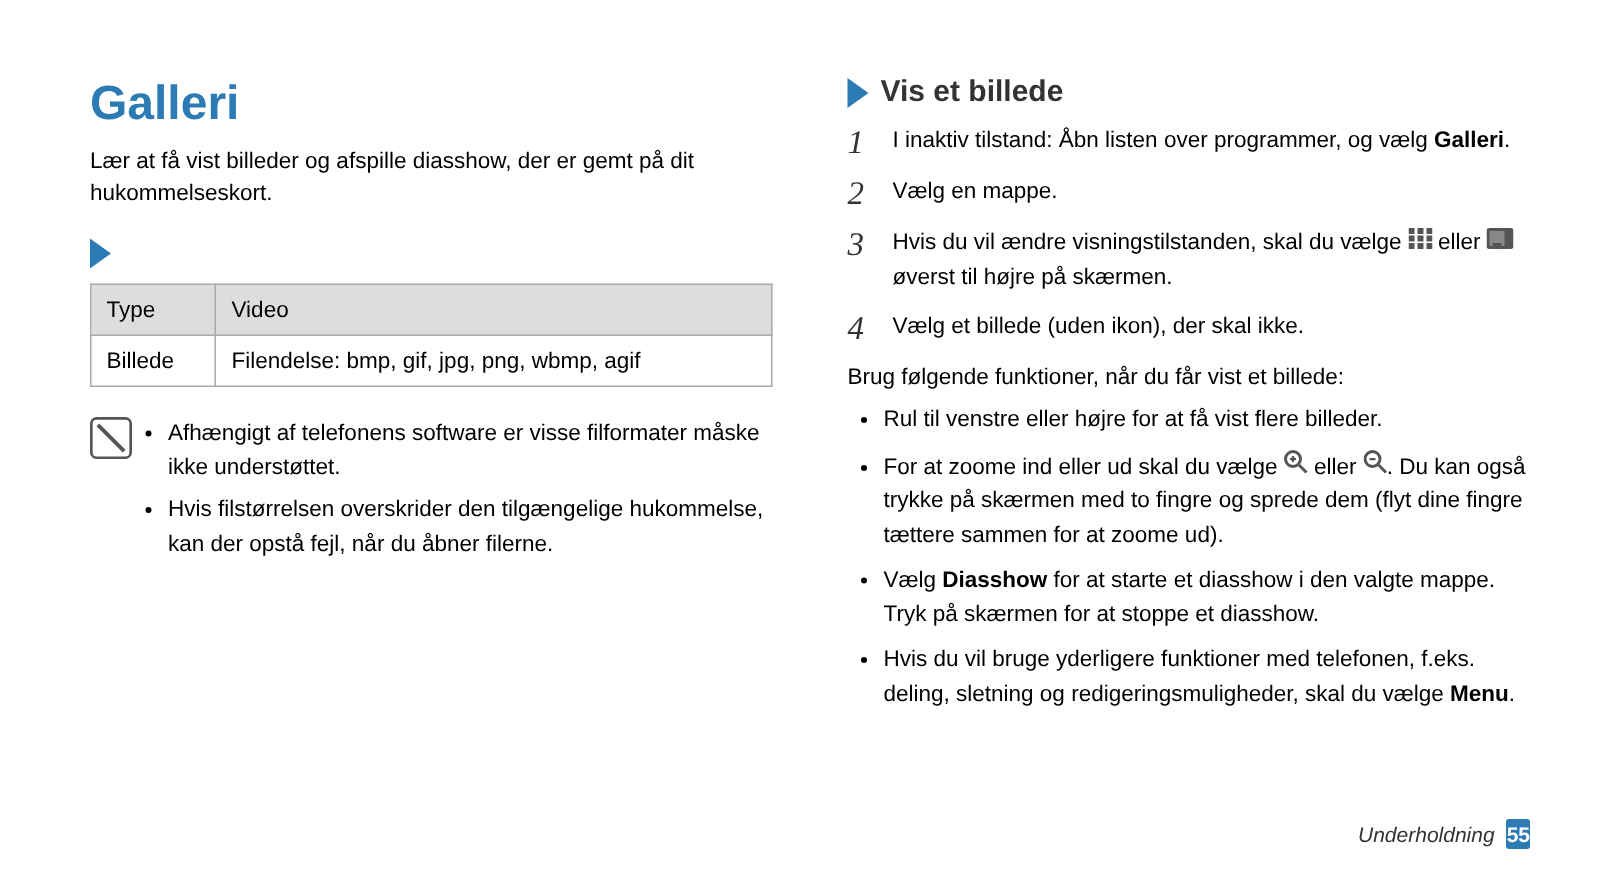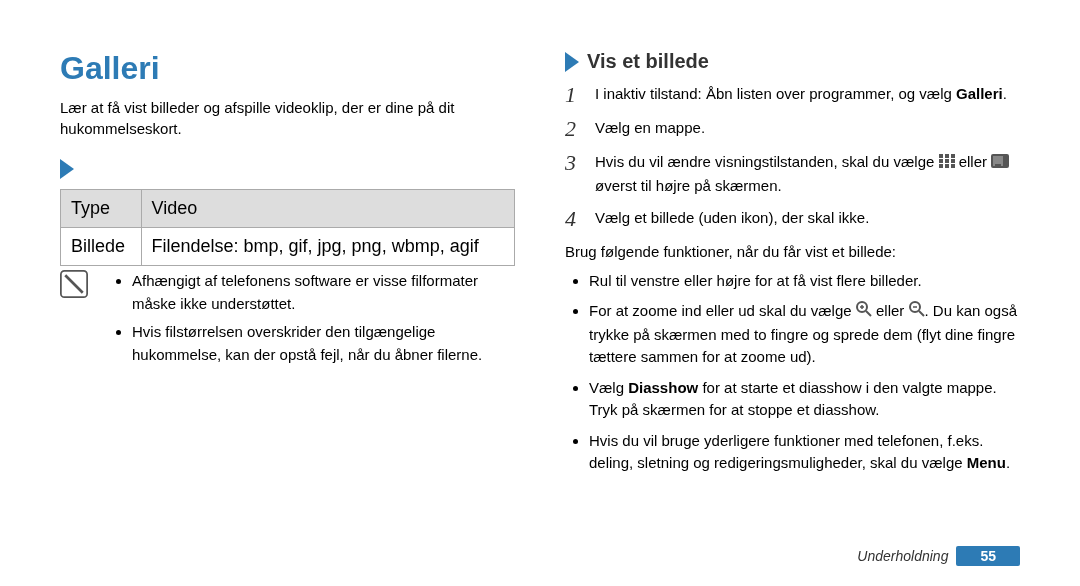--- a/index.html
+++ b/index.html
@@ -52,40 +52,40 @@
       width: 0;
       height: 0;
       border-top: 10px solid transparent;
       border-bottom: 10px solid transparent;
       border-left: 14px solid #2d7bb5;
       margin-right: 8px;
     }
     table {
       width: 100%;
       border-collapse: collapse;
-      margin-bottom: 4px;
-      font-size: 18px;
+      margin-bottom: 20px;
+      font-size: 15px;
     }
     th, td {
       border: 1px solid #aaa;
       padding: 8px 10px;
       text-align: left;
       vertical-align: top;
     }
     th {
       background: #ddd;
       font-weight: normal;
     }
     ul.cell-list {
       list-style: disc;
       padding-left: 18px;
     }
     .note {
       display: flex;
-      gap: 26px;
+      gap: 6px;
       font-size: 15px;
       line-height: 1.5;
     }
     .note-icon {
       width: 28px;
       height: 28px;
       flex-shrink: 0;
     }
     .note-icon svg {
       width: 28px;
@@ -140,36 +140,36 @@
       color: #333;
       display: flex;
       align-items: center;
       gap: 8px;
       margin-top: 38px;
     }
     .page-badge {
       background: #2d7bb5;
       color: #fff;
       font-style: normal;
-      padding: 2px 24px;
+      padding: 2px 0;
       border-radius: 2px;
       font-weight: bold;
     }
     .mini-icon {
       display: inline-block;
       vertical-align: middle;
     }
   </style>
 </head>
 <body>
 
 <div class="columns">
   <div class="left-col">
     <div class="title">Galleri</div>
-    <div class="intro">Lær at få vist billeder og afspille videoklip, der er dine på dit hukommelseskort.</div>
+    <div class="intro">Lær at få vist billeder og afspille diasshow, der er gemt på dit hukommelseskort.</div>
 
     <div class="subhead">
       <span class="subhead-chevron"></span>
     </div>
 
     <table>
       <thead>
         <tr>
           <th>Type</th>
           <th>Video</th>

